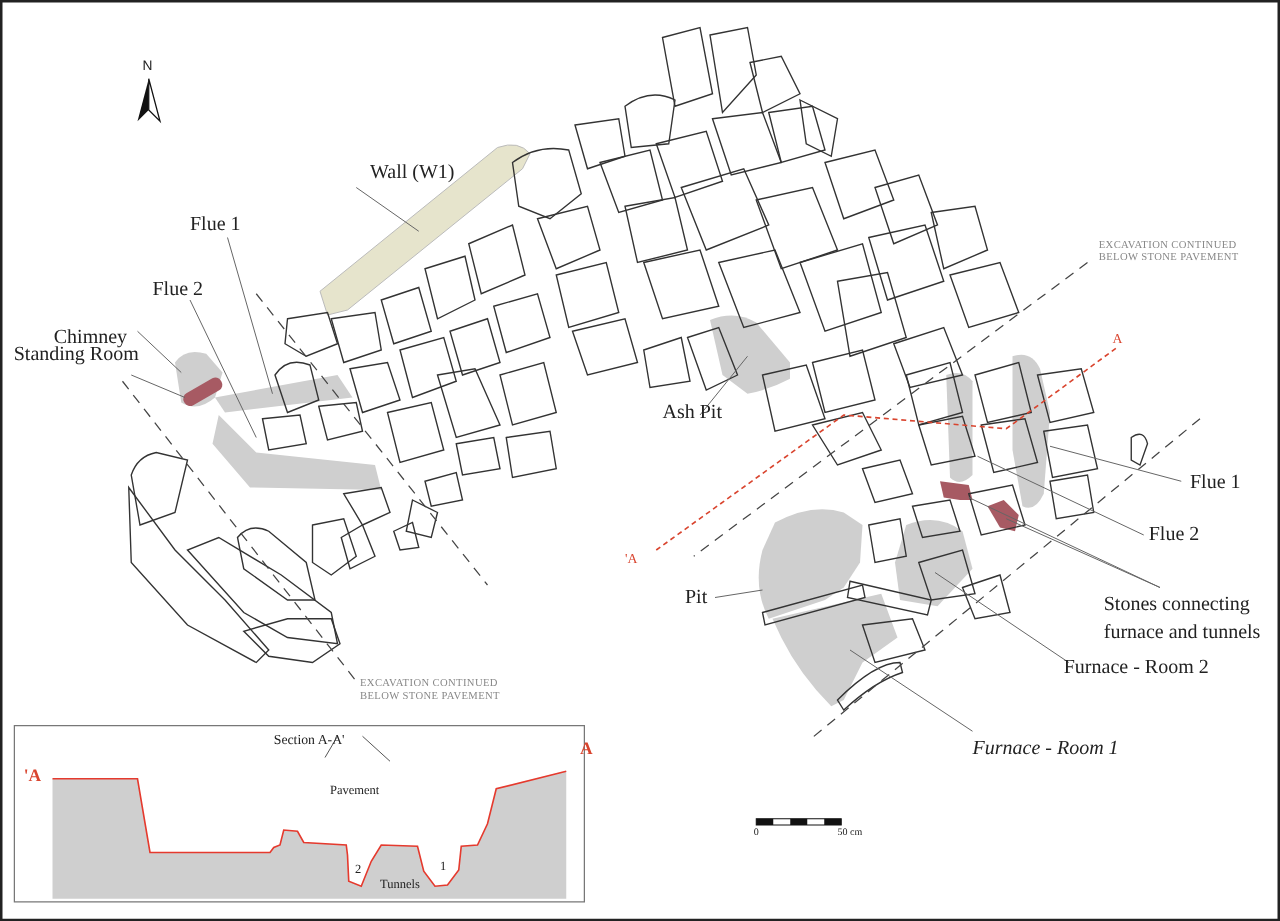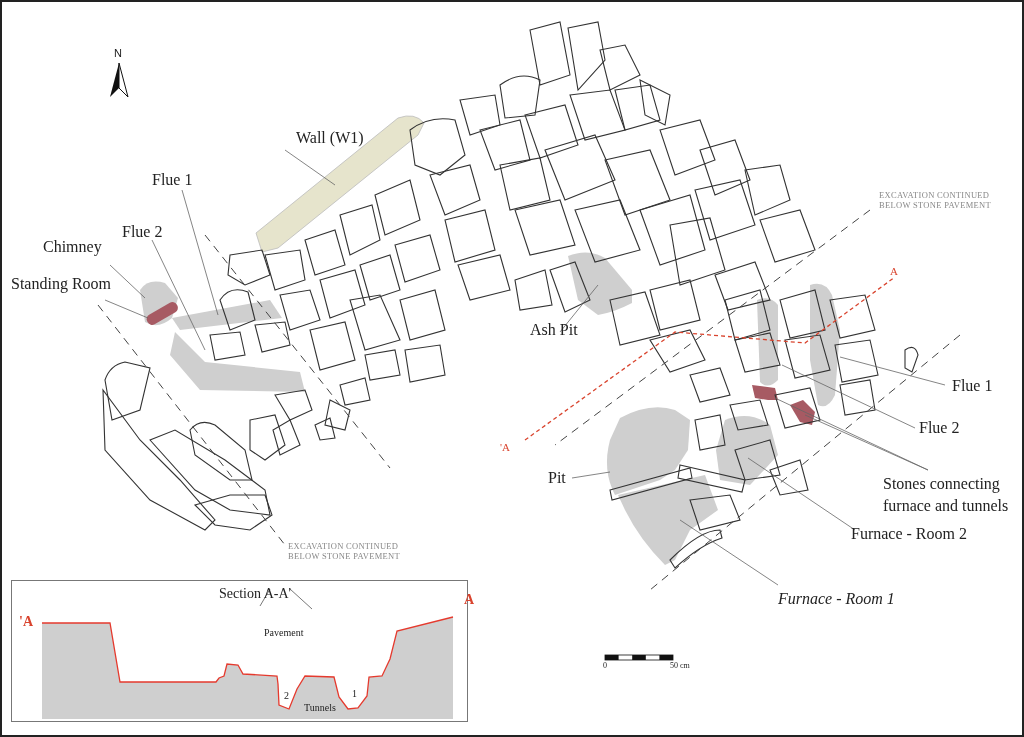--- a/index.html
+++ b/index.html
@@ -4,21 +4,21 @@
 <style>
   html,body{margin:0;padding:0;background:#fff;}
   body{width:1024px;height:737px;overflow:hidden;position:relative;font-family:"Liberation Serif","DejaVu Serif",serif;}
   .frame{position:absolute;left:0;top:0;width:1020px;height:733px;border:2px solid #222;box-sizing:content-box;}
   svg{position:absolute;left:0;top:0;}
   .lbl{position:absolute;font-family:"Liberation Serif","DejaVu Serif",serif;color:#222;white-space:nowrap;line-height:1;}
   .big{font-size:16px;}
   .note{font-size:8.5px;color:#888;letter-spacing:0.3px;line-height:1.2;}
   .red{color:#d9442e;}
   .section-box{position:absolute;left:11px;top:580px;width:455px;height:140px;border:1px solid #777;}
-  .sec-title{font-size:14px;}
+  .sec-title{font-size:11px;}
   .sec-small{font-size:10px;}
   .scale-lbl{font-size:8px;}
   .north{font-family:"Liberation Sans","DejaVu Sans",sans-serif;font-size:11px;}
 </style>
 </head>
 <body>
 
 <div class="frame"></div>
 
 <svg width="1024" height="737" viewBox="0 0 1024 737">
@@ -159,21 +159,21 @@
     <rect x="605" y="655" width="13.6" height="5" fill="#111"></rect>
     <rect x="632.2" y="655" width="13.6" height="5" fill="#111"></rect>
     <rect x="659.4" y="655" width="13.6" height="5" fill="#111"></rect>
   </g>
 </svg>
 
 <div class="lbl north" style="left:114px;top:48px;">N</div>
 <div class="lbl big" style="left:248px;top:130px;margin-left:48px;">Wall (W1)</div>
 <div class="lbl big" style="left:152px;top:172px;">Flue 1</div>
 <div class="lbl big" style="left:122px;top:224px;">Flue 2</div>
-<div class="lbl big" style="left:43px;top:239px;">Chimney</div>
+<div class="lbl big" style="left:43px;top:262px;">Chimney</div>
 <div class="lbl big" style="left:11px;top:276px;">Standing Room</div>
 <div class="lbl big" style="left:530px;top:322px;text-align:center;">Ash Pit</div>
 <div class="lbl big" style="left:952px;top:378px;">Flue 1</div>
 <div class="lbl big" style="left:919px;top:420px;">Flue 2</div>
 <div class="lbl big" style="left:883px;top:476px;">Stones connecting</div>
 <div class="lbl big" style="left:883px;top:498px;">furnace and tunnels</div>
 <div class="lbl big" style="left:548px;top:470px;text-align:right;">Pit</div>
 <div class="lbl big" style="left:851px;top:526px;">Furnace - Room 2</div>
 <div class="lbl big" style="left:778px;top:591px;font-style:italic;">Furnace - Room 1</div>
 <div class="lbl red" style="left:890px;top:266px;font-size:11px;">A</div>

